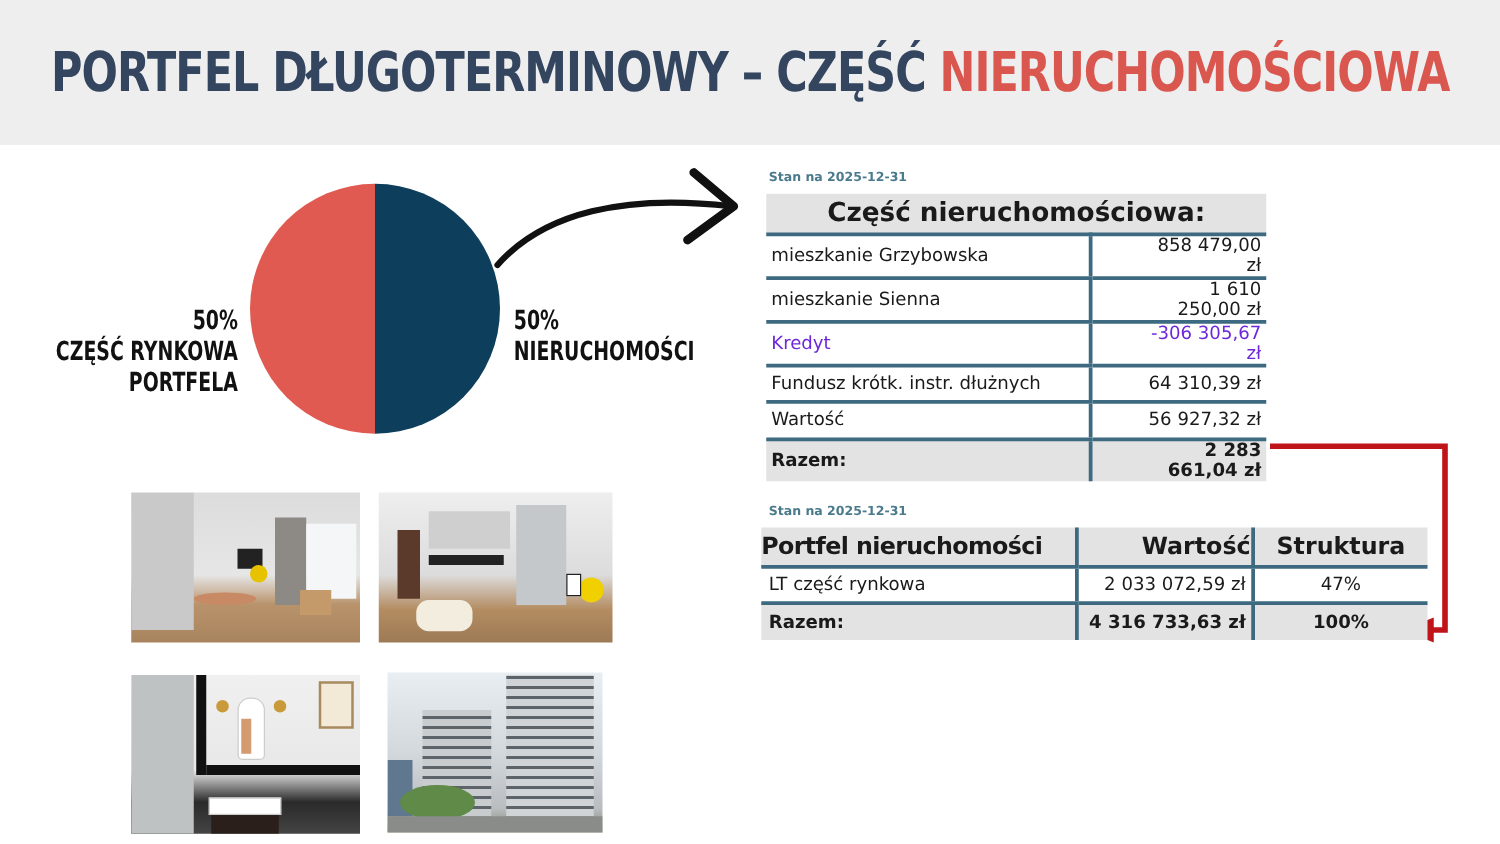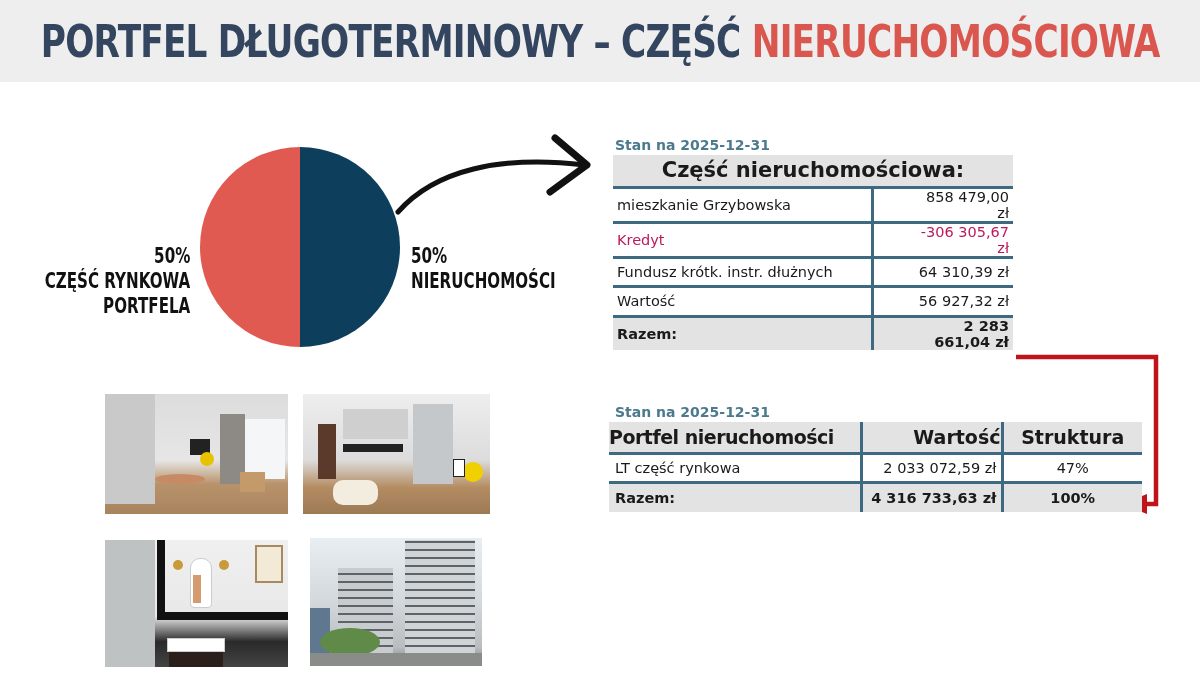--- a/index.html
+++ b/index.html
@@ -1,39 +1,39 @@
 <!DOCTYPE html>
 <html><head>
 <meta charset="utf-8">
 <style>
   * { box-sizing: border-box; margin: 0; padding: 0; }
   html, body { width: 1200px; height: 675px; overflow: hidden; background: #ffffff; }
   body { position: relative; font-family: "Liberation Sans", sans-serif; color: #1a1a1a; }
 
-  .header { position: absolute; left: 0; top: 0; width: 1200px; height: 82px; background: #eeeeef; display: flex; align-items: center; justify-content: center; }
+  .header { position: absolute; left: 0; top: 0; width: 1200px; height: 116px; background: #eeeeef; display: flex; align-items: center; justify-content: center; }
   .title { font-family: "DejaVu Sans", sans-serif; font-weight: bold; font-size: 44px; letter-spacing: -1px; transform: scaleX(0.78); transform-origin: center; white-space: nowrap; color: #34465f; }
   .title .accent { color: #d9574e; }
 
   .pie { position: absolute; left: 200px; top: 147px; width: 200px; height: 200px; border-radius: 50%; background: conic-gradient(var(--c2) 0 50%, var(--c1) 50% 100%); }
 
   .pie-label { position: absolute; font-family: "DejaVu Sans", sans-serif; font-weight: bold; font-size: 21px; line-height: 25px; color: #111; transform: scaleX(0.72); white-space: nowrap; }
   .pie-label.left { right: 1010px; top: 244px; text-align: right; transform-origin: right top; }
   .pie-label.right { left: 411px; top: 244px; text-align: left; transform-origin: left top; }
 
   .arrow-svg { position: absolute; left: 390px; top: 130px; width: 220px; height: 100px; }
   .connector-svg { position: absolute; left: 1000px; top: 340px; width: 170px; height: 180px; }
 
-  .stan { position: absolute; font-family: "DejaVu Sans", sans-serif; font-weight: bold; font-size: 14px; color: #4b7a8c; }
+  .stan { position: absolute; font-family: "DejaVu Sans", sans-serif; font-weight: bold; font-size: 10px; color: #4b7a8c; }
 
   table { position: absolute; border-collapse: collapse; font-family: "DejaVu Sans", sans-serif; }
   .t1 { left: 613px; top: 155px; width: 400px; }
   .t1 .th { background: #e3e3e3; font-size: 21px; font-weight: bold; text-align: center; height: 32px; border-bottom: 3px solid #3d6a80; }
   .t1 td { font-size: 14.5px; height: 29.5px; border-bottom: 3px solid #3d6a80; padding: 0 4px; }
   .t1 td.val { text-align: right; border-left: 3px solid #3d6a80; width: 141px; padding-left: 40px; }
-  .t1 tr.red td { color: #be185d; }
+  .t1 tr.red td { color: #6d28d9; }
   .t1 tr.total td { background: #e3e3e3; font-weight: bold; border-bottom: none; }
 
   .t2 { left: 609px; top: 422px; width: 533px; }
   .t2 th { background: #e3e3e3; font-size: 19px; font-weight: bold; height: 31px; border-bottom: 3px solid #3d6a80; white-space: nowrap; }
   .t2 th.c1 { text-align: left; padding-left: 0; letter-spacing: -0.5px; }
   .t2 td { font-size: 14.5px; height: 29.5px; border-bottom: 3px solid #3d6a80; padding: 0 4px; }
   .t2 .c2 { border-left: 3px solid #3d6a80; text-align: right; width: 141px; }
   .t2 .c3 { border-left: 3px solid #3d6a80; text-align: center; width: 140px; }
   .t2 th.c2 { text-align: right; }
   .t2 td.c1 { padding-left: 6px; }
@@ -74,20 +74,24 @@
 <div class="stan" style="left:615px; top:137px;">Stan na 2025-12-31</div>
 
 <table class="t1">
   <tbody>
       <tr>
         <th class="th" colspan="2">Część nieruchomościowa:</th>
       </tr>
   <tr>
         <td>mieszkanie Grzybowska</td>
         <td class="val">858 479,00 zł</td>
+      </tr>
+  <tr>
+        <td>mieszkanie Sienna</td>
+        <td class="val">1 610 250,00 zł</td>
       </tr>
   <tr class="red">
         <td>Kredyt</td>
         <td class="val">-306 305,67 zł</td>
       </tr>
   <tr>
         <td>Fundusz krótk. instr. dłużnych</td>
         <td class="val">64 310,39 zł</td>
       </tr>
   <tr>

